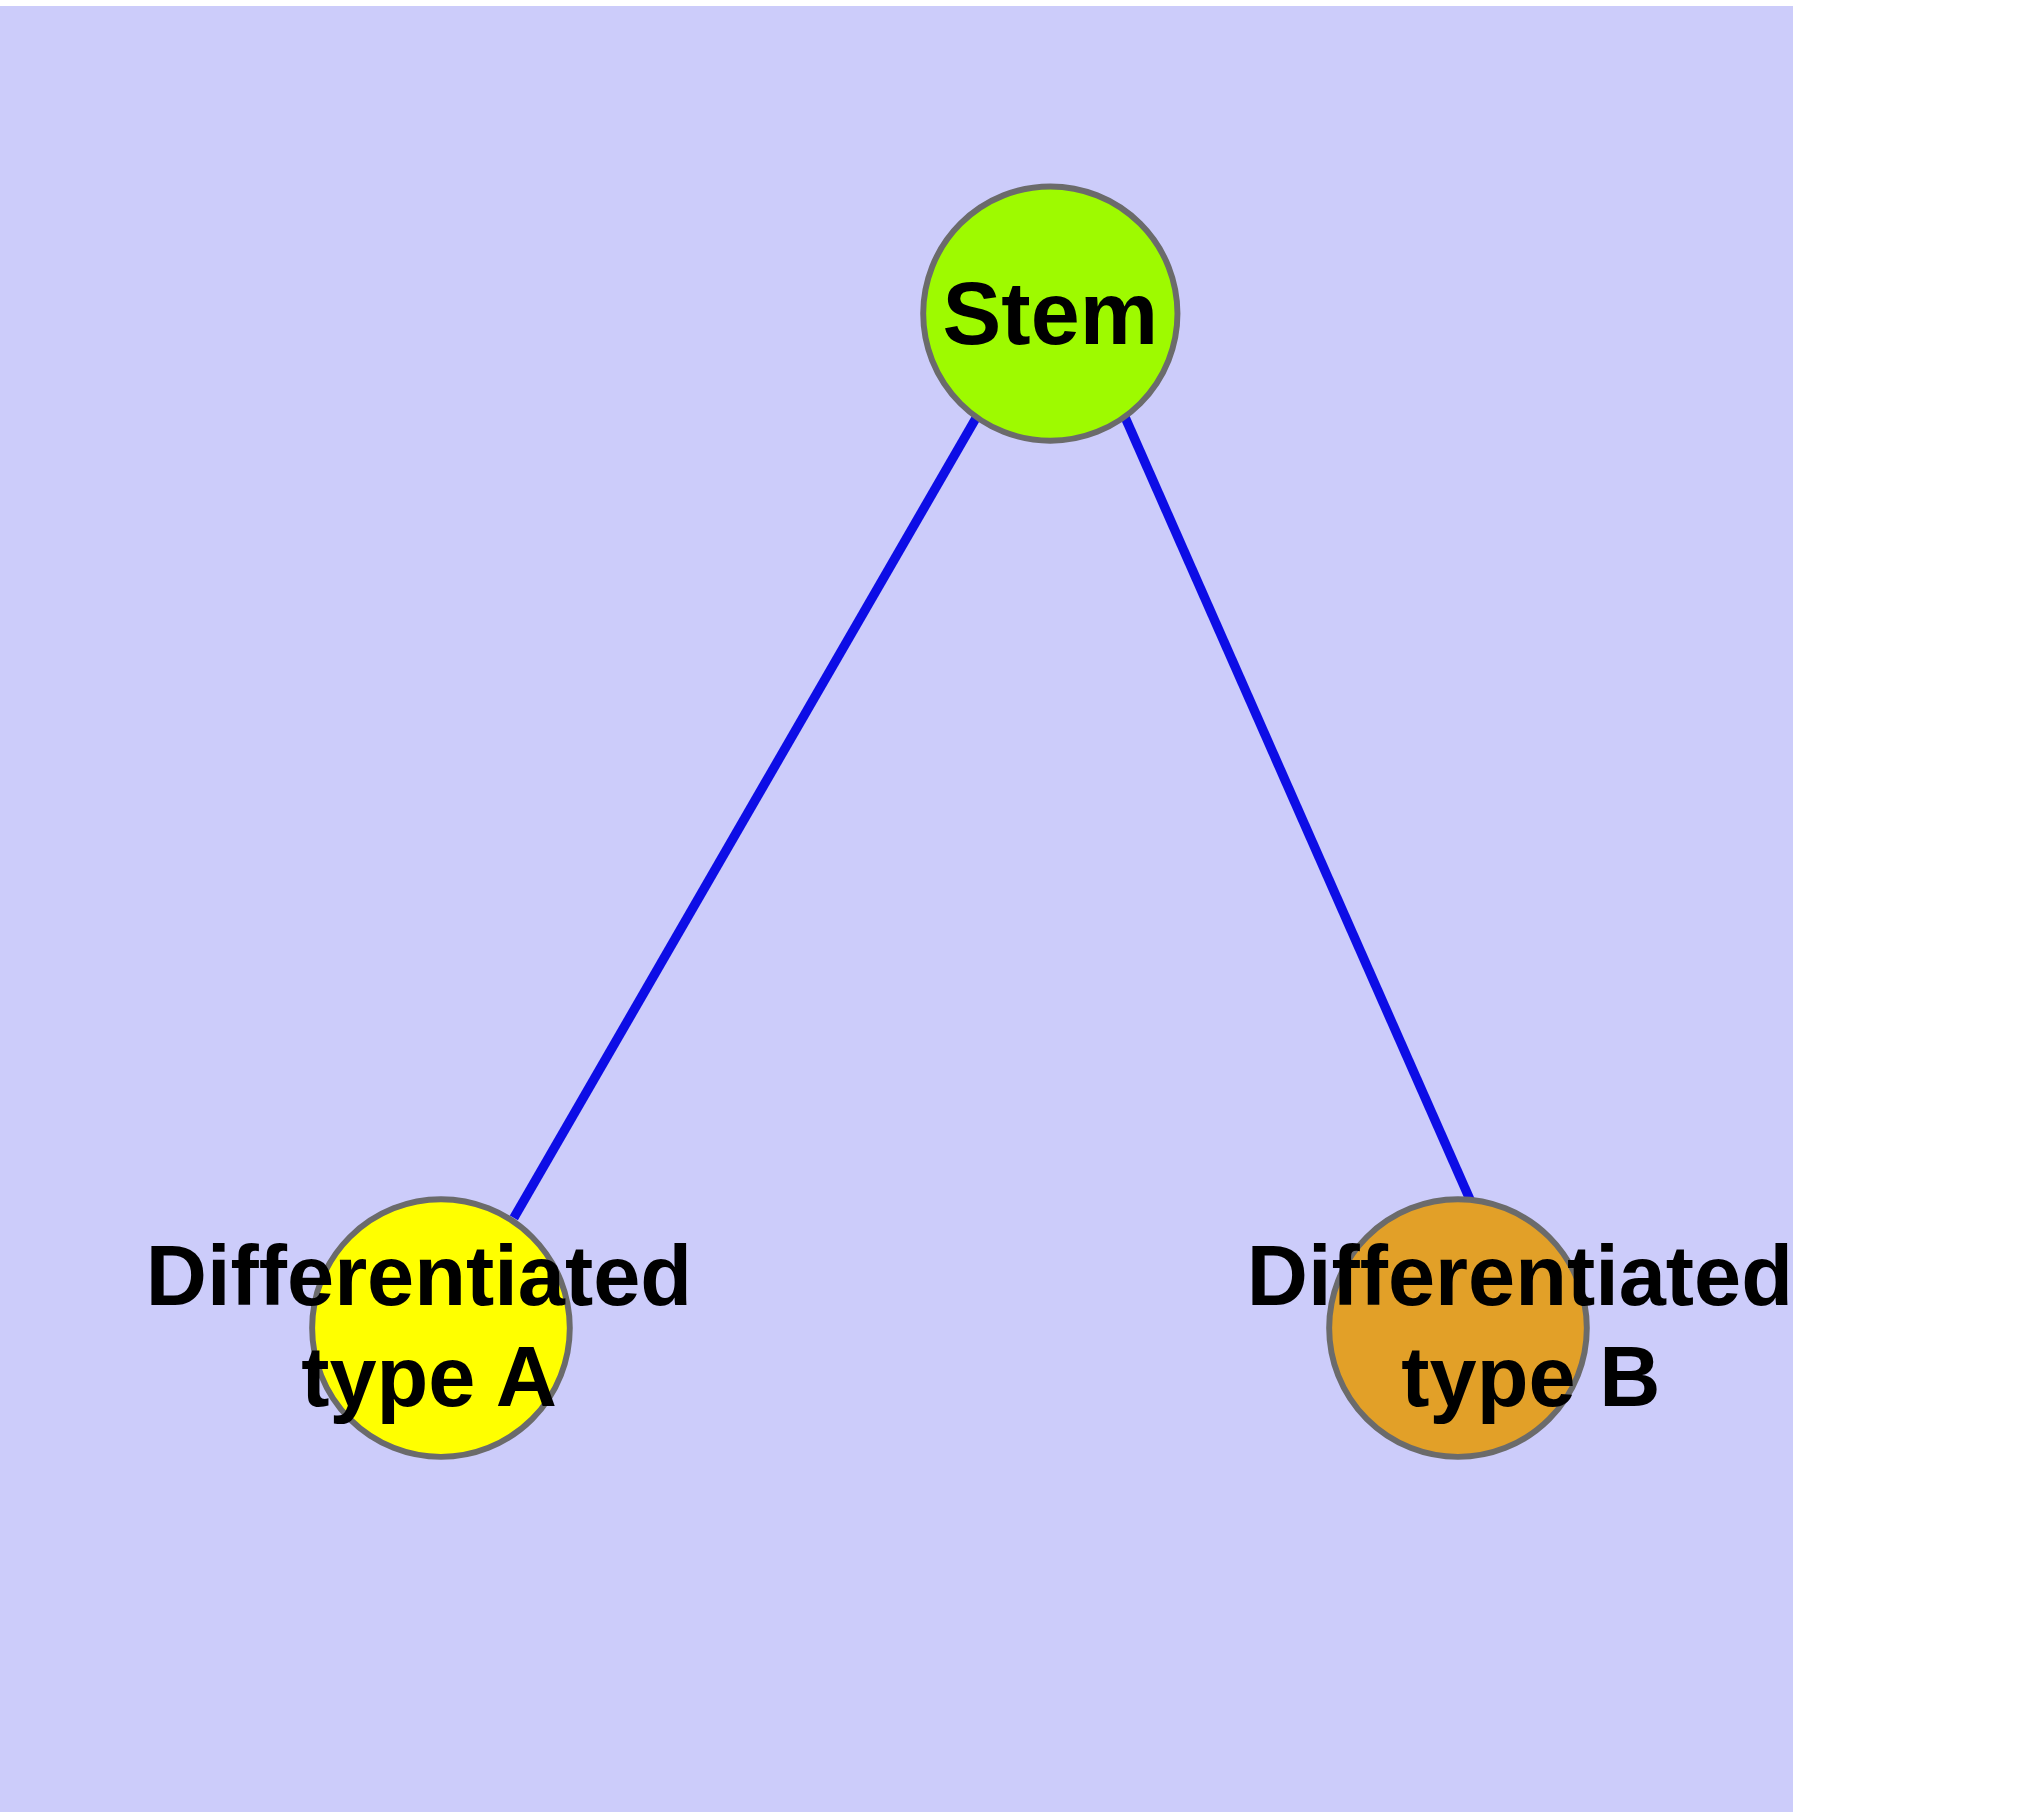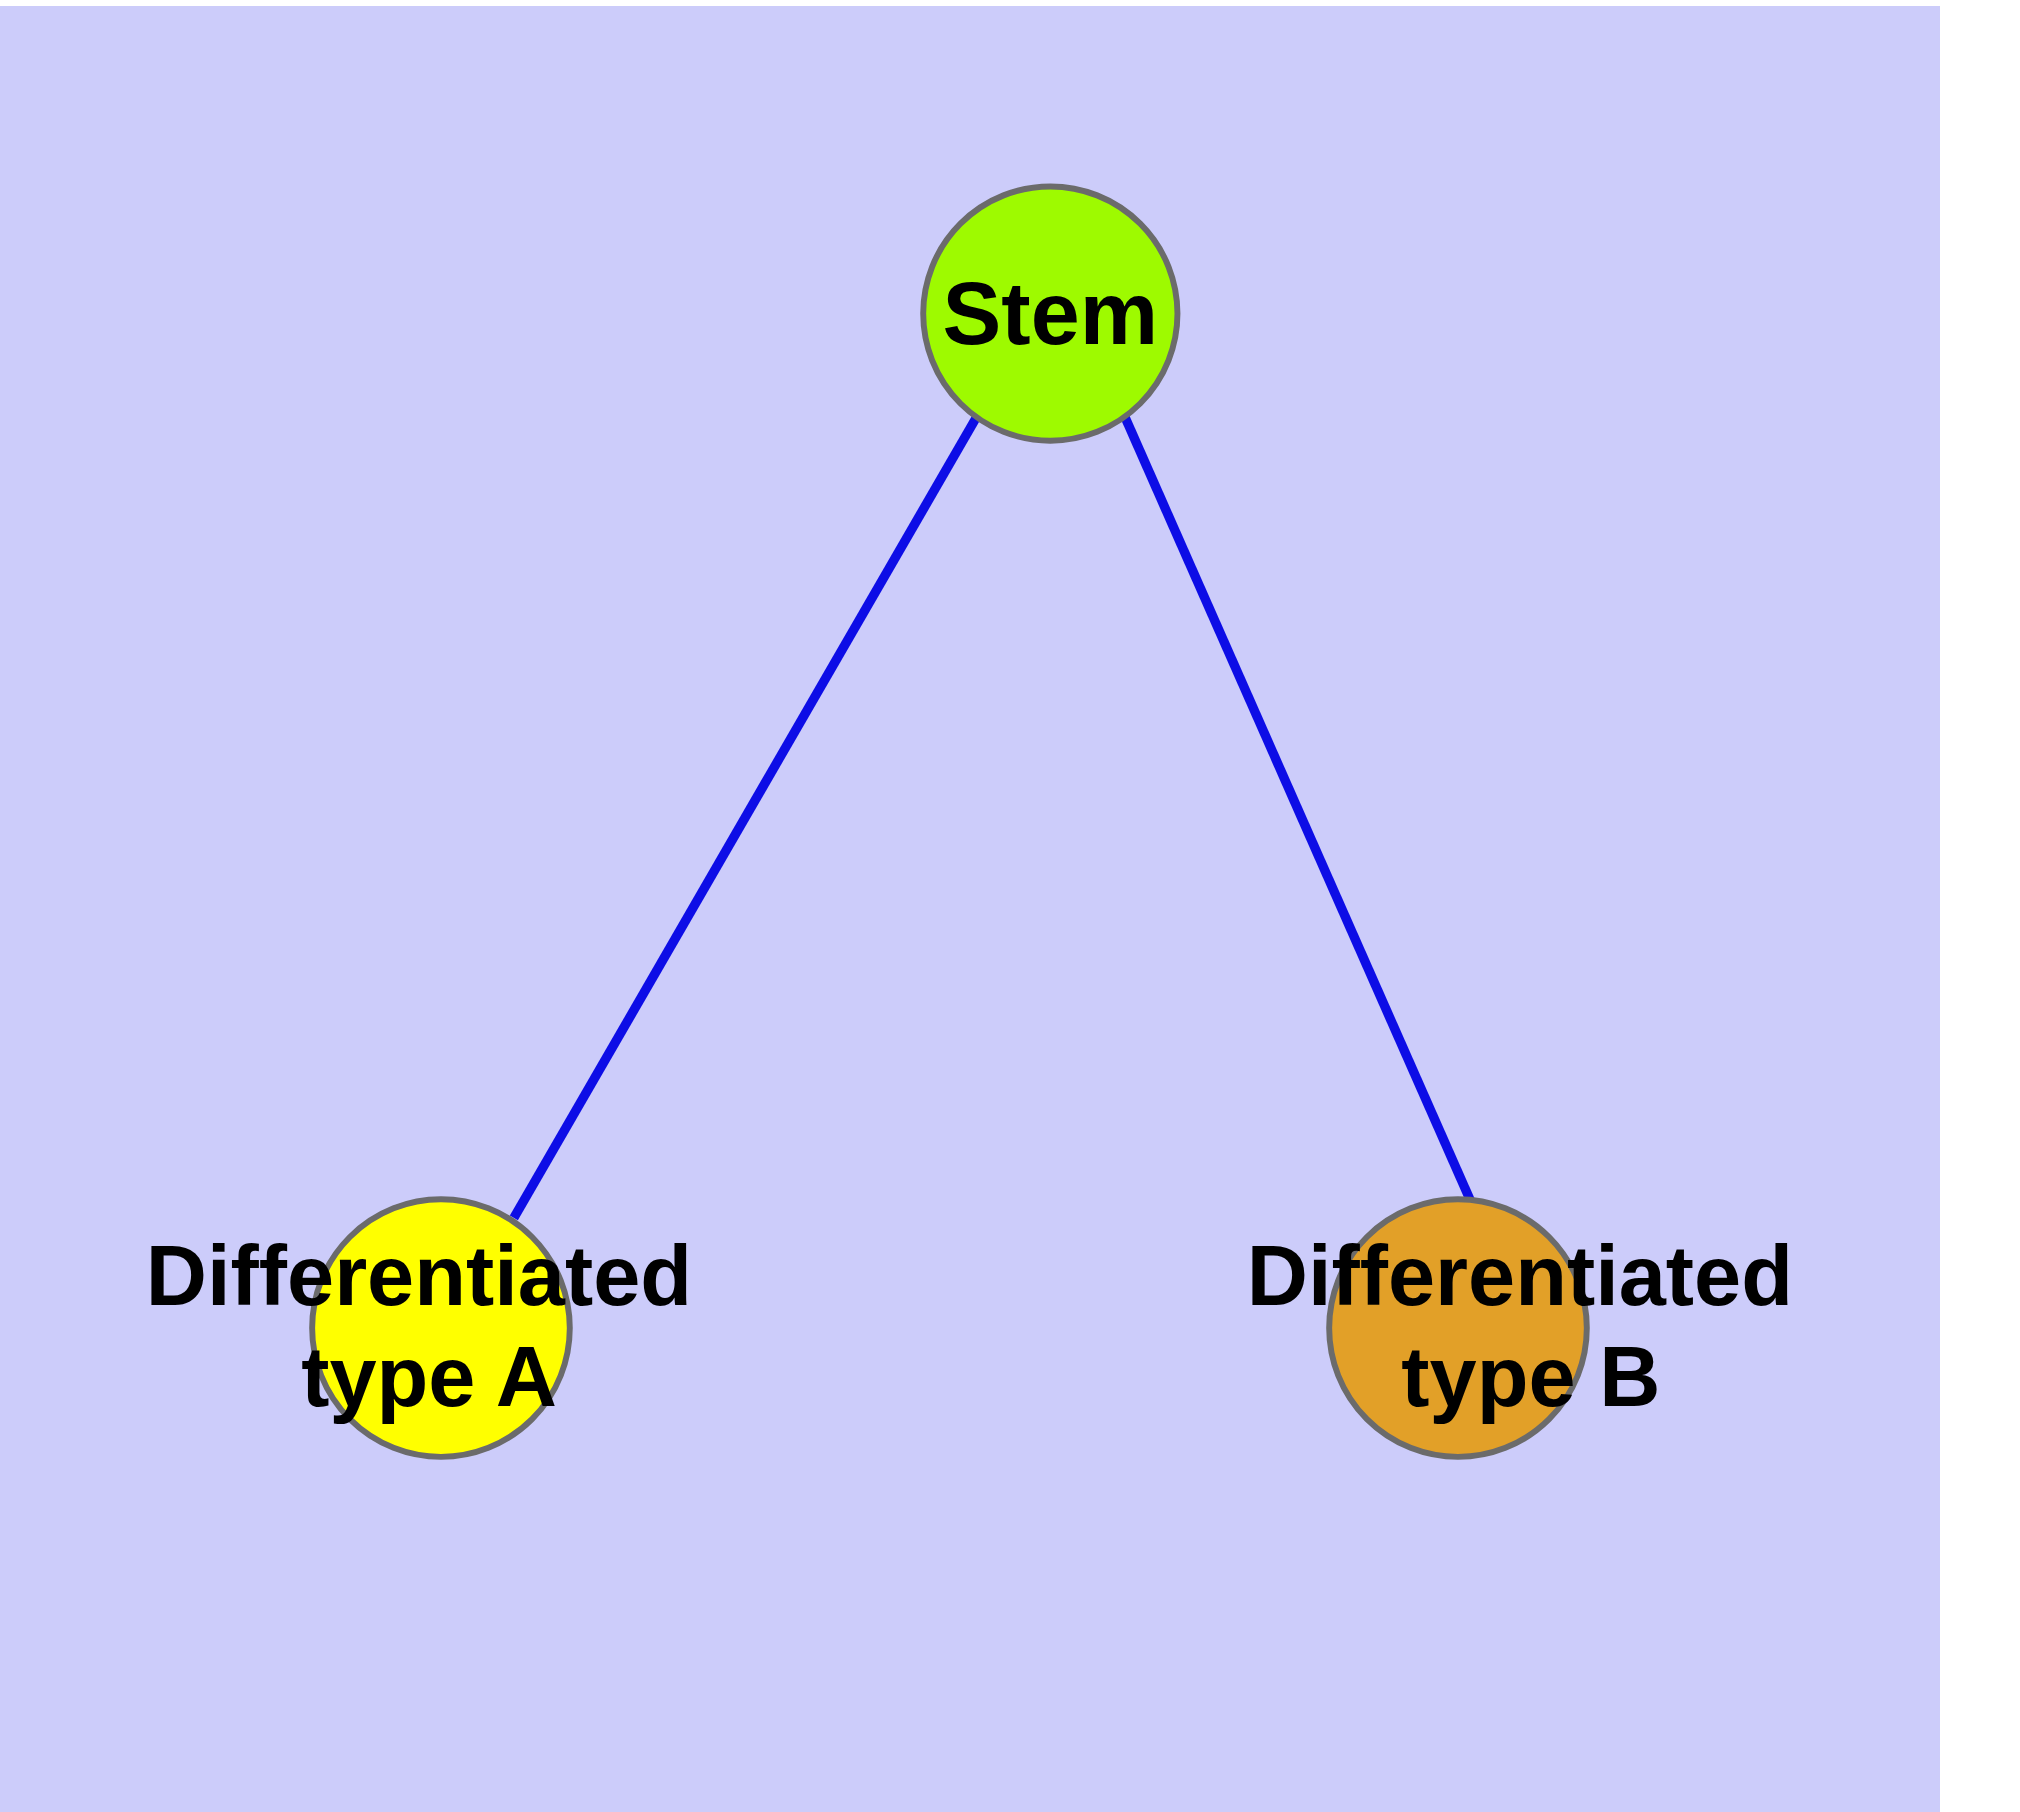--- a/index.html
+++ b/index.html
@@ -2,21 +2,21 @@
 <html style="font-size:13.6px"><head>
 <meta charset="utf-8">
 <style>
   html, body {
     margin: 0;
     padding: 0;
     background: #ffffff;
   }
   #canvas {
     position: relative;
-    width: 1940px;
+    width: 1793px;
     height: 1812px;
     background: #ffffff;
     overflow: hidden;
     font-family: "Liberation Sans", sans-serif;
   }
   #plot-area {
     position: absolute;
     left: 0px;
     top: 6px;
     width: 2014px;

